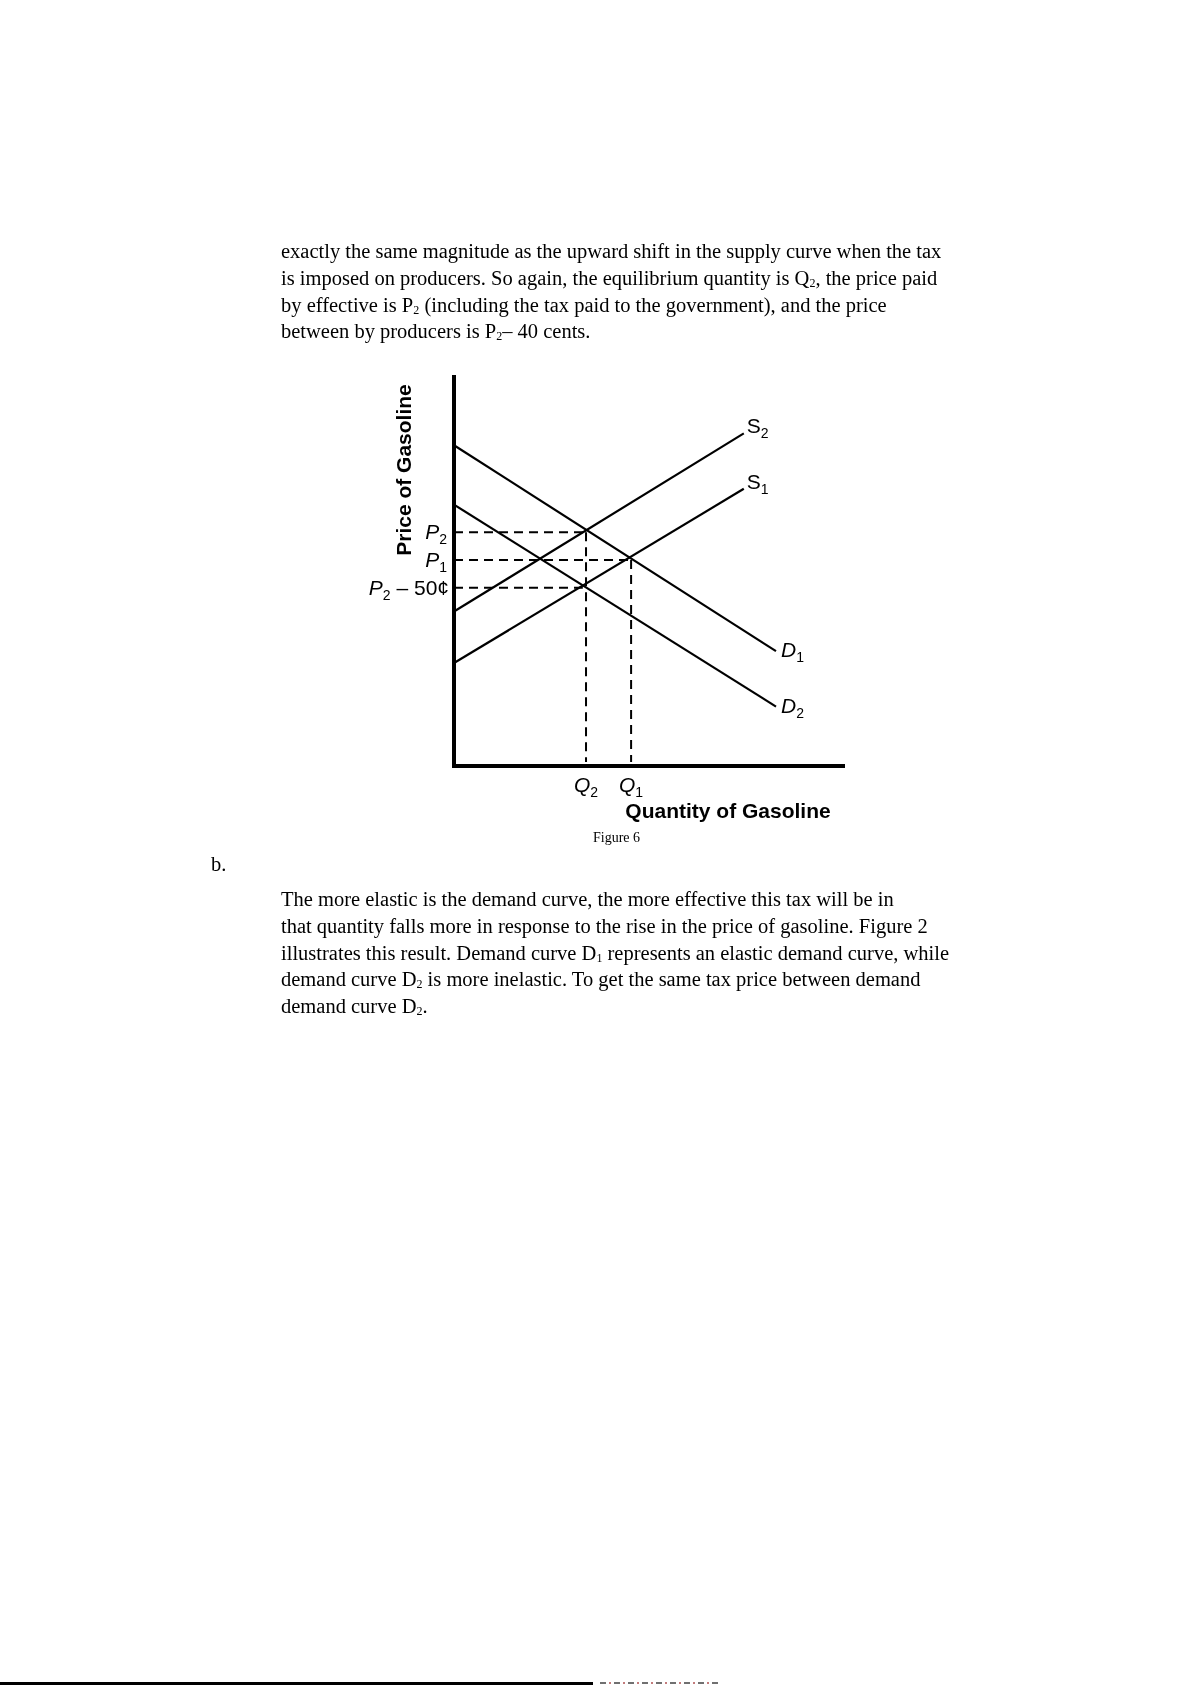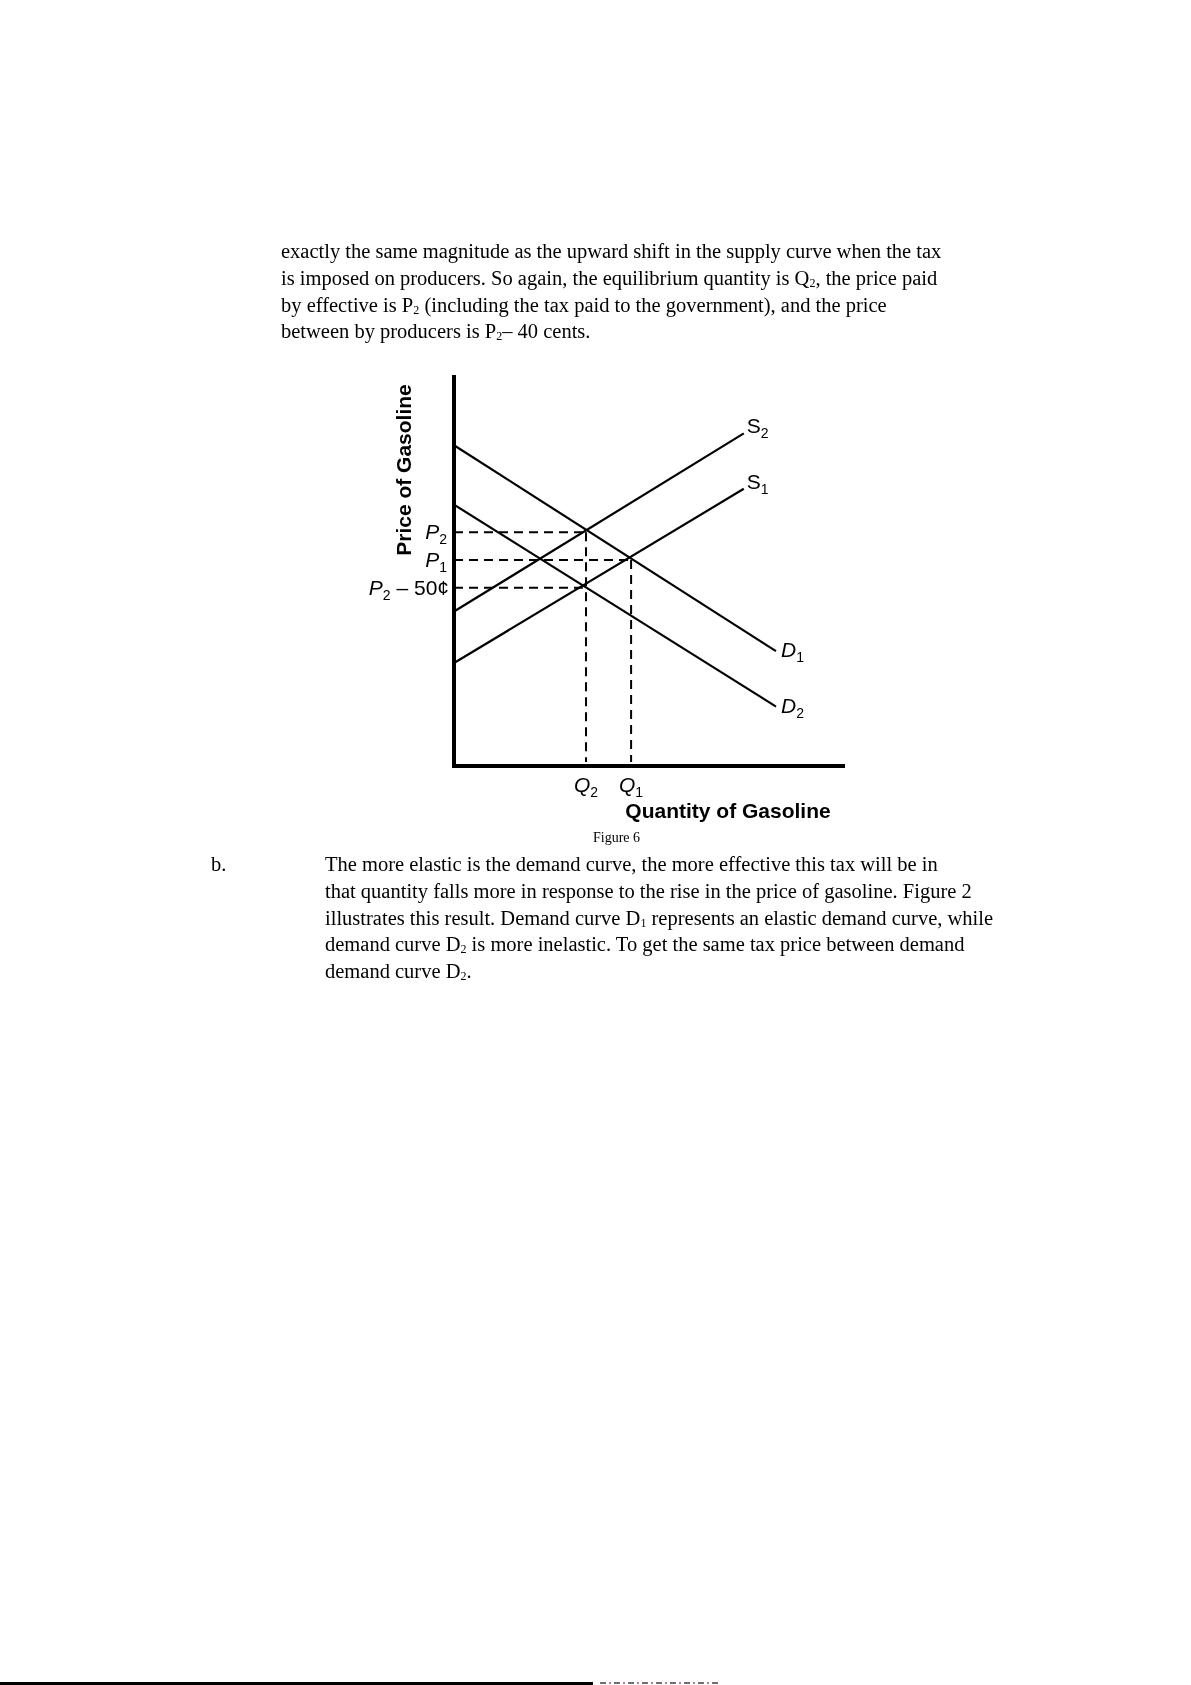--- a/index.html
+++ b/index.html
@@ -1,20 +1,20 @@
 <!DOCTYPE html>
 <html><head>
   <meta charset="utf-8">
   <style>
     html, body { margin: 0; padding: 0; background: #ffffff; }
     body { width: 1191px; height: 1685px; position: relative; overflow: hidden; font-family: "Liberation Serif", serif; color: #000; }
     .para { position: absolute; left: 281px; font-size: 20.5px; line-height: 26.8px; white-space: nowrap; }
     .para .line { display: block; height: 26.8px; }
     #para-top { top: 238px; }
-    #para-b { top: 851px; margin-left: 44px; }
+    #para-b { top: 886px; }
     #item-marker { position: absolute; left: 211px; top: 851px; font-size: 20.5px; line-height: 26.8px; }
     sub { font-size: 12px; vertical-align: -2px; line-height: 0; }
     #figure { position: absolute; left: 0; top: 0; width: 1191px; height: 900px; pointer-events: none; }
     #figure-caption { position: absolute; left: 557px; top: 826px; font-size: 14px; line-height: 24px; margin-left: 36px; }
     #bottom-rule { position: absolute; left: 0; top: 1682px; width: 593px; height: 3px; background: #000; }
     #bottom-rule-frag { position: absolute; left: 600px; top: 1682px; width: 118px; height: 2px;
       background: repeating-linear-gradient(90deg, #333 0 6px, transparent 6px 9px, #a44 9px 11px, transparent 11px 14px); opacity: .7; }
     svg text { font-family: "Liberation Sans", sans-serif; }
   </style>
 </head>

